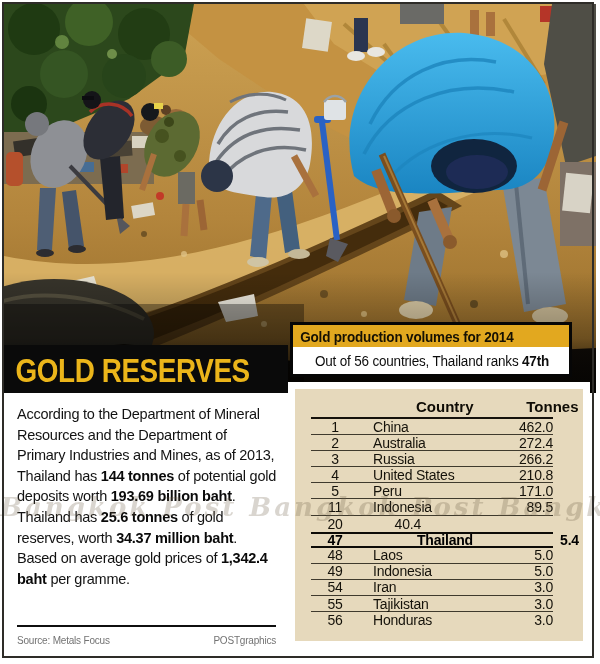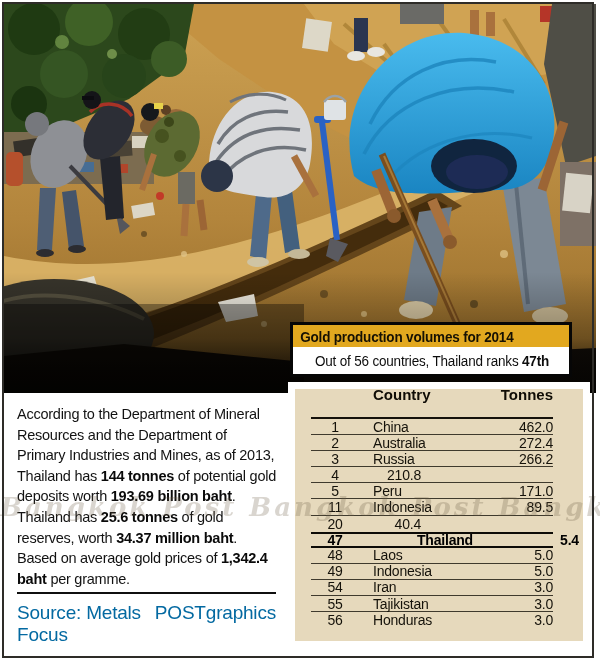--- a/index.html
+++ b/index.html
@@ -28,22 +28,22 @@
     z-index:10;display:flex;flex-direction:column;box-sizing:border-box;
   }
   .left-panel .para{
     padding:11px 10px 0 13px;font-size:14.5px;line-height:20.6px;color:#121212;
     letter-spacing:-0.25px;
   }
   .left-panel .para b{font-weight:700;color:#0a0a0a;}
   .left-panel .spacer{flex:1;}
   .left-panel .divider{height:2.5px;background:#0f0f0f;margin:0 12px 0 13px;}
   .left-panel .source-row{
-    display:flex;justify-content:flex-end;align-items:baseline;
-    padding:8px 12px 12px 13px;font-size:19px;color:#0369a1;letter-spacing:-0.2px;
+    display:flex;justify-content:space-between;align-items:baseline;
+    padding:8px 12px 12px 13px;font-size:10px;color:#737373;letter-spacing:-0.2px;
   }
   
   .right-header-box{
     position:absolute;left:290px;top:322px;width:276px;z-index:10;
     border:3px solid #060606;background:#ffffff;box-sizing:content-box;
   }
   .gold-bar{
     background:var(--header-bar-bg,#e2a81f);height:22px;display:flex;align-items:center;
   }
   .gold-bar span{
@@ -61,21 +61,21 @@
     position:absolute;left:288px;top:382px;width:302px;height:266px;z-index:10;
     background:#ffffff;padding:7px;box-sizing:border-box;
   }
   .table-beige{
     width:100%;height:100%;background:var(--table-bg,#e6d9bc);box-sizing:border-box;
     padding:6px 30px 8px 16px;
   }
   .g-table{width:100%;}
   .t-head{
     display:flex;align-items:flex-end;height:24px;border-bottom:2.5px solid #15120c;
-    font-size:15px;font-weight:700;color:#0f0c05;padding-bottom:14px;box-sizing:border-box;
+    font-size:15px;font-weight:700;color:#0f0c05;padding-bottom:2px;box-sizing:border-box;gap:43px;
   }
   .t-row{
     display:flex;align-items:center;height:16.1px;border-bottom:1px solid #3f3a2d;
     font-size:14px;color:#15120a;box-sizing:border-box;letter-spacing:-0.2px;
   }
   .t-row.last{border-bottom:none;}
   .t-row.pre-highlight{border-bottom:none;}
   .t-row.highlight{
     font-weight:700;border-top:2.5px solid #0d0b06;border-bottom:2.5px solid #0d0b06;color:#000;gap:44px;
   }
@@ -282,20 +282,23 @@
         <ellipse cx="50" cy="330" rx="100" ry="55" fill="#37342b"></ellipse>
         <path d="M-10,300 C30,285 90,290 140,315" stroke="#55503f" stroke-width="4" fill="none"></path>
       </g>
       <path d="M0,352 L120,340 L300,358 L592,344 L592,389 L0,389 Z" fill="#15100a"></path>
 
       <rect x="0" y="268" width="592" height="121" fill="url(#fadeG)"></rect>
       <rect x="0" y="300" width="300" height="89" fill="#000000" opacity="0.35"></rect>
     </svg>
   </div>
 
+  <div class="title-banner">
+    <h1>GOLD RESERVES</h1>
+  </div>
 
   <div class="left-panel">
     <div class="para" id="para"><span>According to the Department of Mineral Resources and the Department of Primary Industries and Mines, as of 2013, Thailand has </span><b>144 tonnes</b><span> of potential gold deposits worth </span><b>193.69 billion baht</b><span>. Thailand has </span><b>25.6 tonnes</b><span> of gold reserves, worth </span><b>34.37 million baht</b><span>. Based on average gold prices of </span><b>1,342.4 baht</b><span> per gramme.</span></div>
     <div class="spacer"></div>
     <div class="divider"></div>
     <div class="source-row">
       <span>Source: Metals Focus</span>
       <span>POSTgraphics</span>
     </div>
   </div>
@@ -328,20 +331,21 @@
               <div class="c-country">Australia</div>
               <div class="c-tonnes">272.4</div>
             </div>
             <div class="t-row">
               <div class="c-rank">3</div>
               <div class="c-country">Russia</div>
               <div class="c-tonnes">266.2</div>
             </div>
             <div class="t-row">
               <div class="c-rank">4</div>
+              <div class="c-country">United States</div>
               <div class="c-tonnes">210.8</div>
             </div>
             <div class="t-row">
               <div class="c-rank">5</div>
               <div class="c-country">Peru</div>
               <div class="c-tonnes">171.0</div>
             </div>
             <div class="t-row">
               <div class="c-rank">11</div>
               <div class="c-country">Indonesia</div>

